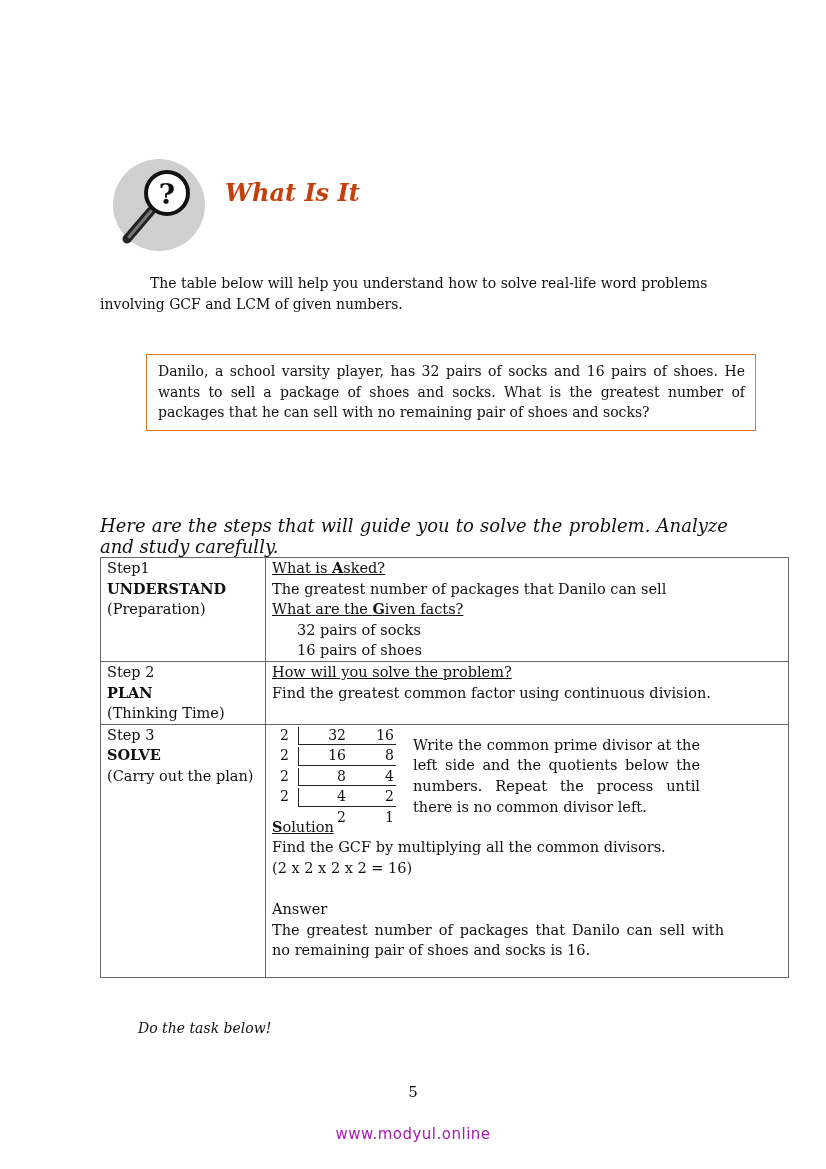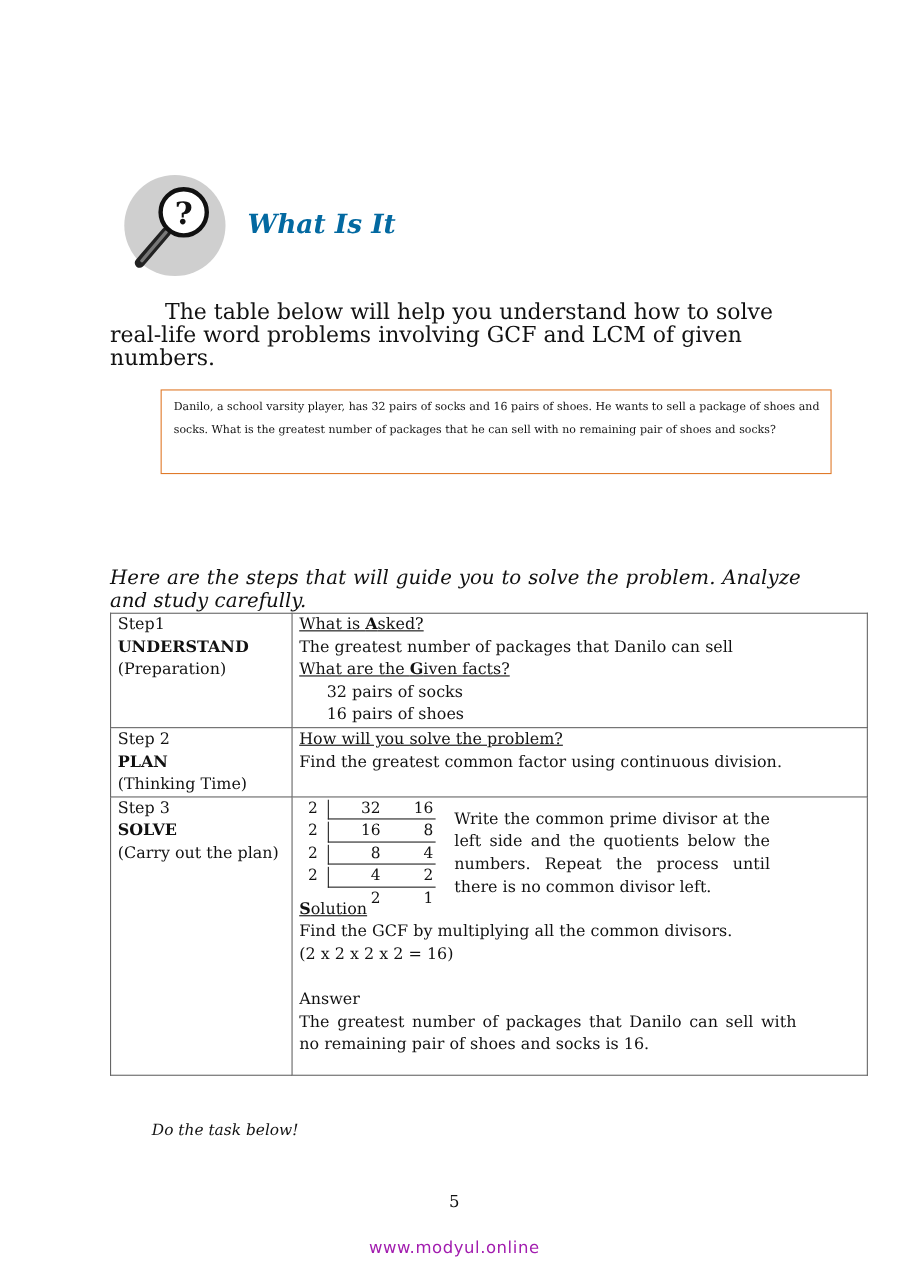--- a/index.html
+++ b/index.html
@@ -1,26 +1,26 @@
 <!DOCTYPE html>
 <html><head>
 <meta charset="utf-8">
 <style>
   html, body { margin:0; padding:0; background:#ffffff; }
   body { width:826px; height:1169px; position:relative; overflow:hidden;
          font-family:"DejaVu Serif", "Liberation Serif", serif; color:#111; }
   .abs { position:absolute; }
   .icon-circle { left:113px; top:159px; width:92px; height:92px; border-radius:50%;
                  background:#cfcfcf; }
-  .title { left:225px; top:189px; font-family:"DejaVu Serif", serif; font-weight:bold;
-           font-style:italic; font-size:24px; color:#0369a1; }
-  .intro { left:100px; top:273px; width:628px; font-size:20px; line-height:21px; }
+  .title { left:225px; top:178px; font-family:"DejaVu Serif", serif; font-weight:bold;
+           font-style:italic; font-size:24px; color:#c2410c; }
+  .intro { left:100px; top:273px; width:628px; font-size:14px; line-height:21px; }
   .intro .indent { display:inline-block; width:50px; }
   .problem-box { left:146px; top:354px; width:610px; height:77px; border:1.5px solid #e07a2a;
-                 box-sizing:border-box; padding:6px 10px 0 11px; font-size:10px; line-height:20.5px;
+                 box-sizing:border-box; padding:6px 10px 0 11px; font-size:14px; line-height:20.5px;
                  text-align:justify; }
   .steps-intro { left:100px; top:515px; width:628px; font-size:18px; line-height:21px;
                  font-style:italic; text-align:justify; }
   table.steps { position:absolute; left:100px; top:557px; width:689px; border-collapse:collapse;
                 font-size:14.5px; line-height:20.6px; }
   table.steps td { border:1px solid #666; vertical-align:top; padding:0 6px; }
   table.steps td.c1 { width:152px; }
   .u { text-decoration:underline; }
   .b { font-weight:bold; }
   .facts { padding-left:25px; }

